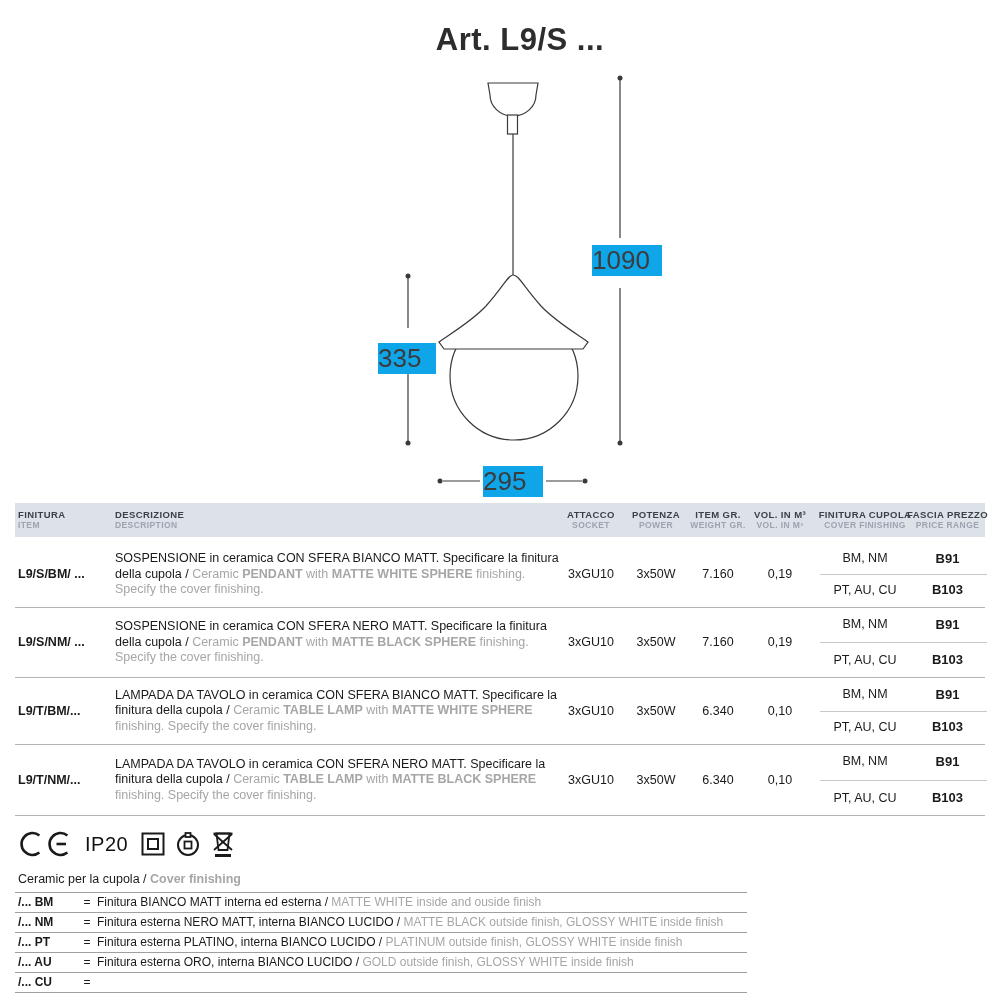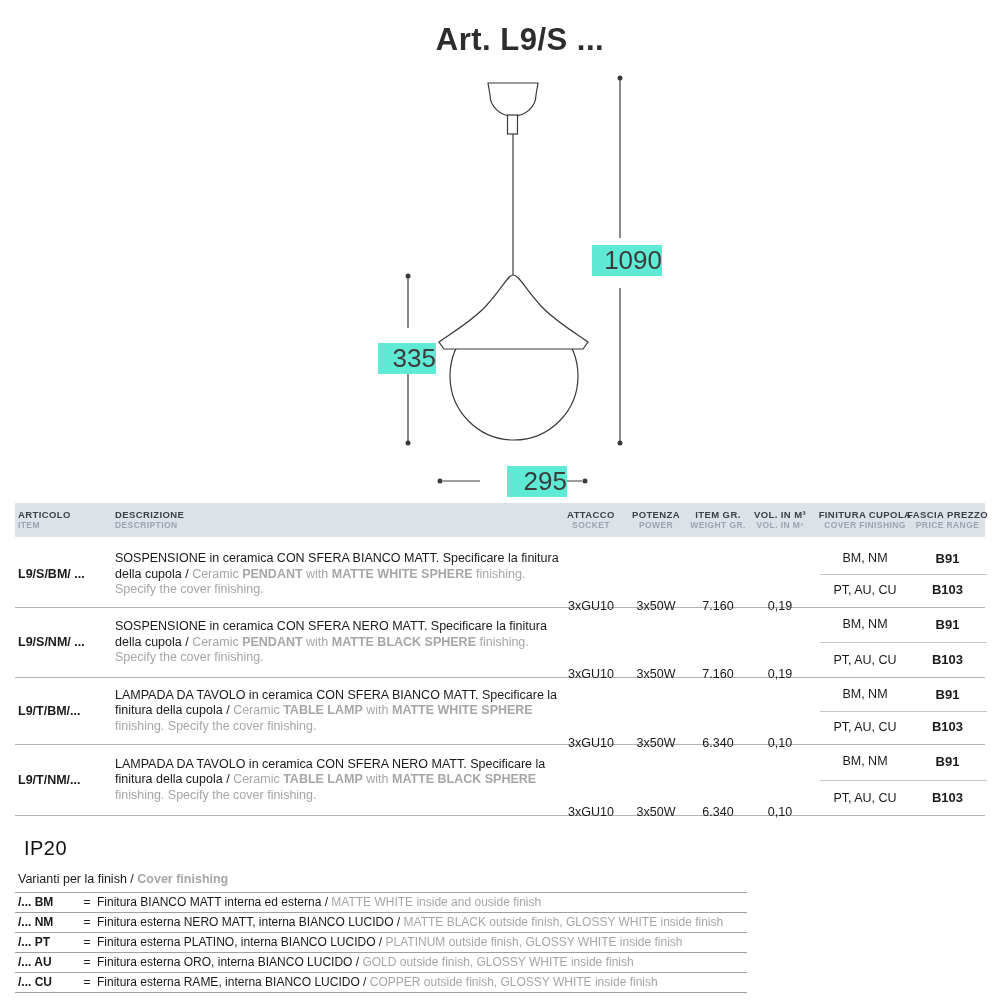--- a/index.html
+++ b/index.html
@@ -5,60 +5,60 @@
   html,body{margin:0;padding:0;background:#fff;}
   #page{position:relative;width:1000px;height:1000px;background:#fff;
         font-family:"Liberation Sans","DejaVu Sans",sans-serif;color:#1a1a1a;overflow:hidden;}
   .abs{position:absolute;}
 
   
   #title{left:0;top:22px;width:1040px;text-align:center;font-size:31px;font-weight:bold;color:#2d2d2d;letter-spacing:0.5px;}
 
   
   #drawing-svg{left:380px;top:70px;width:320px;height:430px;}
-  .dim-label{font-size:26px;color:#3c3c3c;text-align:right;background:#5eead4;}
+  .dim-label{font-size:26px;color:#3c3c3c;text-align:left;background:#0ea5e9;}
 
   
   #thead{left:15px;top:503px;width:970px;height:34px;background:#dde2e9;}
   .hcell{position:absolute;top:6px;line-height:11px;}
   .hmain{font-size:9.5px;font-weight:bold;color:#3c4148;letter-spacing:0.4px;}
   .hsub{font-size:8.5px;font-weight:bold;color:#9ba4af;letter-spacing:0.4px;}
   .hc{text-align:center;}
   .h-code{left:3px;width:92px;}
   .h-desc{left:100px;width:300px;}
   .h-sock{left:541px;width:70px;}
   .h-pow{left:606px;width:70px;}
   .h-wgt{left:668px;width:70px;}
   .h-vol{left:733px;width:64px;}
   .h-fin{left:795px;width:110px;}
   .h-prc{left:890px;width:85px;}
 
   .trow{position:absolute;left:15px;width:970px;border-bottom:1px solid #b3b3b3;}
   .cell{position:absolute;font-size:12.5px;}
   .c-code{left:3px;width:92px;top:50%;transform:translateY(-50%);font-weight:bold;}
   .c-desc{left:100px;width:448px;top:50%;transform:translateY(-50%);line-height:15.5px;}
-  .c-mid{top:50%;transform:translateY(-50%);text-align:center;margin-top:32px;}
+  .c-mid{top:50%;transform:translateY(-50%);text-align:center;}
   .c-sock{left:541px;width:70px;}
   .c-pow{left:606px;width:70px;}
   .c-wgt{left:668px;width:70px;}
   .c-vol{left:733px;width:64px;}
   .opt-fin{position:absolute;left:795px;width:110px;text-align:center;font-size:12.5px;}
   .opt-prc{position:absolute;left:890px;width:85px;text-align:center;font-size:13px;font-weight:bold;}
   .opt-top{top:10px;}
   .opt-bot{bottom:10px;}
   .opt-line{position:absolute;height:1px;background:#c4c8cd;top:50%;}
   .ol-fin{left:805px;width:98px;}
   .ol-prc{left:897px;width:75px;}
 
   .b{font-weight:normal;color:#1a1a1a;}
   .g{color:#a6a6a6;}
   .gb{color:#a6a6a6;font-weight:bold;}
 
   
-  #certs{left:18px;top:828px;height:32px;display:flex;align-items:center;gap:9px;flex-direction:column;}
+  #certs{left:18px;top:828px;height:32px;display:flex;align-items:center;gap:9px;}
   #ip20{font-size:20px;color:#111;letter-spacing:0.5px;margin-right:3px;}
   .cicon{display:block;}
 
   
   #variants{left:15px;top:870px;width:732px;}
   #var-head{font-size:12.5px;padding:2px 3px 6px 3px;border-bottom:1px solid #9f9f9f;}
   .vrow{position:relative;border-bottom:1px solid #9f9f9f;height:19px;font-size:12px;line-height:19px;}
   .v-code{position:absolute;left:3px;width:62px;font-weight:bold;}
   .v-eq{position:absolute;left:65px;width:14px;text-align:center;}
   .v-text{position:absolute;left:82px;right:0;}
@@ -93,25 +93,25 @@
 
     <g stroke="#3a3a3a" stroke-width="1.2">
       <circle cx="60" cy="411" r="2.5" fill="#3a3a3a" stroke="none"></circle>
       <line x1="63" y1="411" x2="100" y2="411"></line>
       <line x1="166" y1="411" x2="202" y2="411"></line>
       <circle cx="205" cy="411" r="2.5" fill="#3a3a3a" stroke="none"></circle>
     </g>
   </svg>
   <div class="abs dim-label" style="left:378px;top:343px;width:58px;">335</div>
   <div class="abs dim-label" style="left:592px;top:245px;width:70px;">1090</div>
-  <div class="abs dim-label" style="left:507px;top:466px;width:60px;">295</div>
+  <div class="abs dim-label" style="left:483px;top:466px;width:60px;">295</div>
 
   <div class="abs" id="thead">
     <div class="hcell h-code">
-      <div class="hmain">ARTICOLO</div>
+      <div class="hmain">FINITURA</div>
       <div class="hsub">ITEM</div>
     </div>
     <div class="hcell h-desc">
       <div class="hmain">DESCRIZIONE</div>
       <div class="hsub">DESCRIPTION</div>
     </div>
     <div class="hcell hc h-sock">
       <div class="hmain">ATTACCO</div>
       <div class="hsub">SOCKET</div>
     </div>
@@ -216,21 +216,21 @@
     <svg class="cicon" width="26" height="30" viewBox="0 0 26 30" fill="none" stroke="#1a1a1a" stroke-width="1.8">
       <line x1="3.5" y1="4.5" x2="22.5" y2="4.5"></line>
       <path d="M6.5 4.5 L19.5 4.5 L17.5 21 L8.5 21 Z"></path>
       <line x1="4" y1="5" x2="22" y2="21"></line>
       <line x1="22" y1="5" x2="4" y2="21"></line>
       <line x1="5" y1="26.5" x2="21" y2="26.5" stroke-width="3"></line>
     </svg>
   </div>
 
   <div class="abs" id="variants">
-    <div id="var-head"><span class="b">Varianti per la finish / </span><span class="gb">Cover finishing</span></div>
+    <div id="var-head"><span class="b">Ceramic per la cupola / </span><span class="gb">Cover finishing</span></div>
     <div class="vrow">
       <span class="v-code">/... BM</span>
       <span class="v-eq">=</span>
       <span class="v-text"><span>Finitura BIANCO MATT interna ed esterna / </span><span class="g">MATTE WHITE inside and ouside finish</span></span>
     </div>
     <div class="vrow">
       <span class="v-code">/... NM</span>
       <span class="v-eq">=</span>
       <span class="v-text"><span>Finitura esterna NERO MATT, interna BIANCO LUCIDO / </span><span class="g">MATTE BLACK outside finish, GLOSSY WHITE inside finish</span></span>
     </div>
@@ -240,17 +240,16 @@
       <span class="v-text"><span>Finitura esterna PLATINO, interna BIANCO LUCIDO / </span><span class="g">PLATINUM outside finish, GLOSSY WHITE inside finish</span></span>
     </div>
     <div class="vrow">
       <span class="v-code">/... AU</span>
       <span class="v-eq">=</span>
       <span class="v-text"><span>Finitura esterna ORO, interna BIANCO LUCIDO / </span><span class="g">GOLD outside finish, GLOSSY WHITE inside finish</span></span>
     </div>
     <div class="vrow">
       <span class="v-code">/... CU</span>
       <span class="v-eq">=</span>
-      <span class="v-text"><span>Finitura esterna RAME, interna BIANCO LUCIDO / </span><span class="g">COPPER outside finish, GLOSSY WHITE inside finish</span></span>
     </div>
   </div>
 
 </div>
 
 </body></html>

